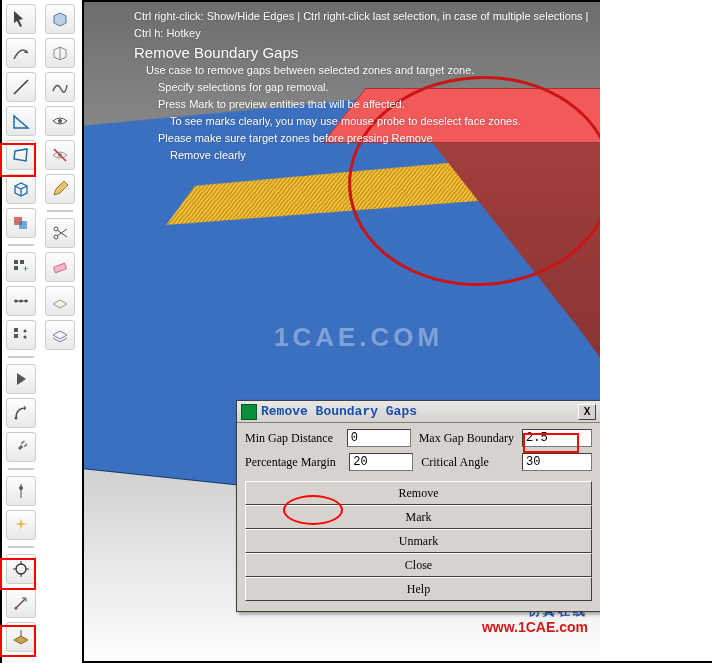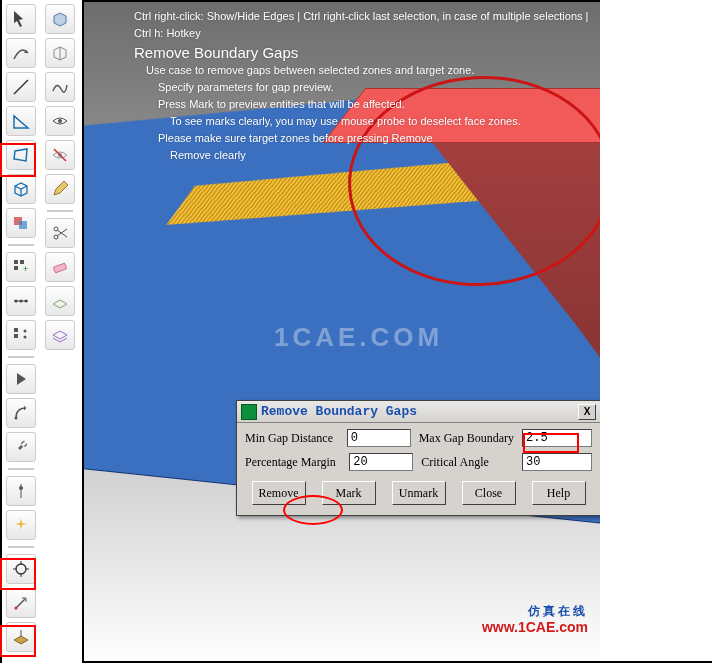--- a/index.html
+++ b/index.html
@@ -164,21 +164,21 @@
   .form-row input {
     font-family: "Courier New", monospace;
     font-size: 12px;
     background: #fff;
     border: 1px solid #7a7a7a;
     border-top-color: #404040; border-left-color: #404040;
     height: 18px; padding: 0 3px;
   }
   .input-a { width: 64px; }
   .input-b { width: 70px; }
-  .btn-row { display: flex; gap: 16px; justify-content: center; margin-top: 10px; }
+  .btn-row { display: flex; gap: 0; justify-content: flex-start; margin-top: 10px; flex-direction: column; }
   .win-btn {
     min-width: 54px; height: 24px;
     background: #d6d3ce;
     border: 1px solid #fff;
     border-right-color: #404040; border-bottom-color: #404040;
     font-family: "Times New Roman", serif;
     font-size: 12px; cursor: pointer;
   }
   .oval-highlight {
     position: absolute;
@@ -387,21 +387,21 @@
   <div class="shape-blue"></div>
   <div class="yellow-stripe"></div>
   <div class="shape-maroon"></div>
   <div class="shape-red-top"></div>
   <div class="annotation-circle"></div>
 
   <div class="help-text">
     <div>Ctrl right-click: Show/Hide Edges | Ctrl right-click last selection, in case of multiple selections | Ctrl h: Hotkey</div>
     <div class="title">Remove Boundary Gaps</div>
     <div class="ind1">Use case to remove gaps between selected zones and target zone.</div>
-    <div class="ind2">Specify parameters for gap preview.</div>
+    <div class="ind2">Specify selections for gap removal.</div>
     <div class="ind2">Press Mark to preview entities that will be affected.</div>
     <div class="ind3">To see marks clearly, you may use mouse probe to deselect face zones.</div>
     <div class="ind2">Please make sure target zones before pressing Remove</div>
     <div class="ind3">Remove clearly</div>
   </div>
 
   <div class="watermark">1CAE.COM</div>
   <div class="watermark-bottom">
     <div class="cn">仿真在线</div>
     <div class="url">www.1CAE.com</div>

